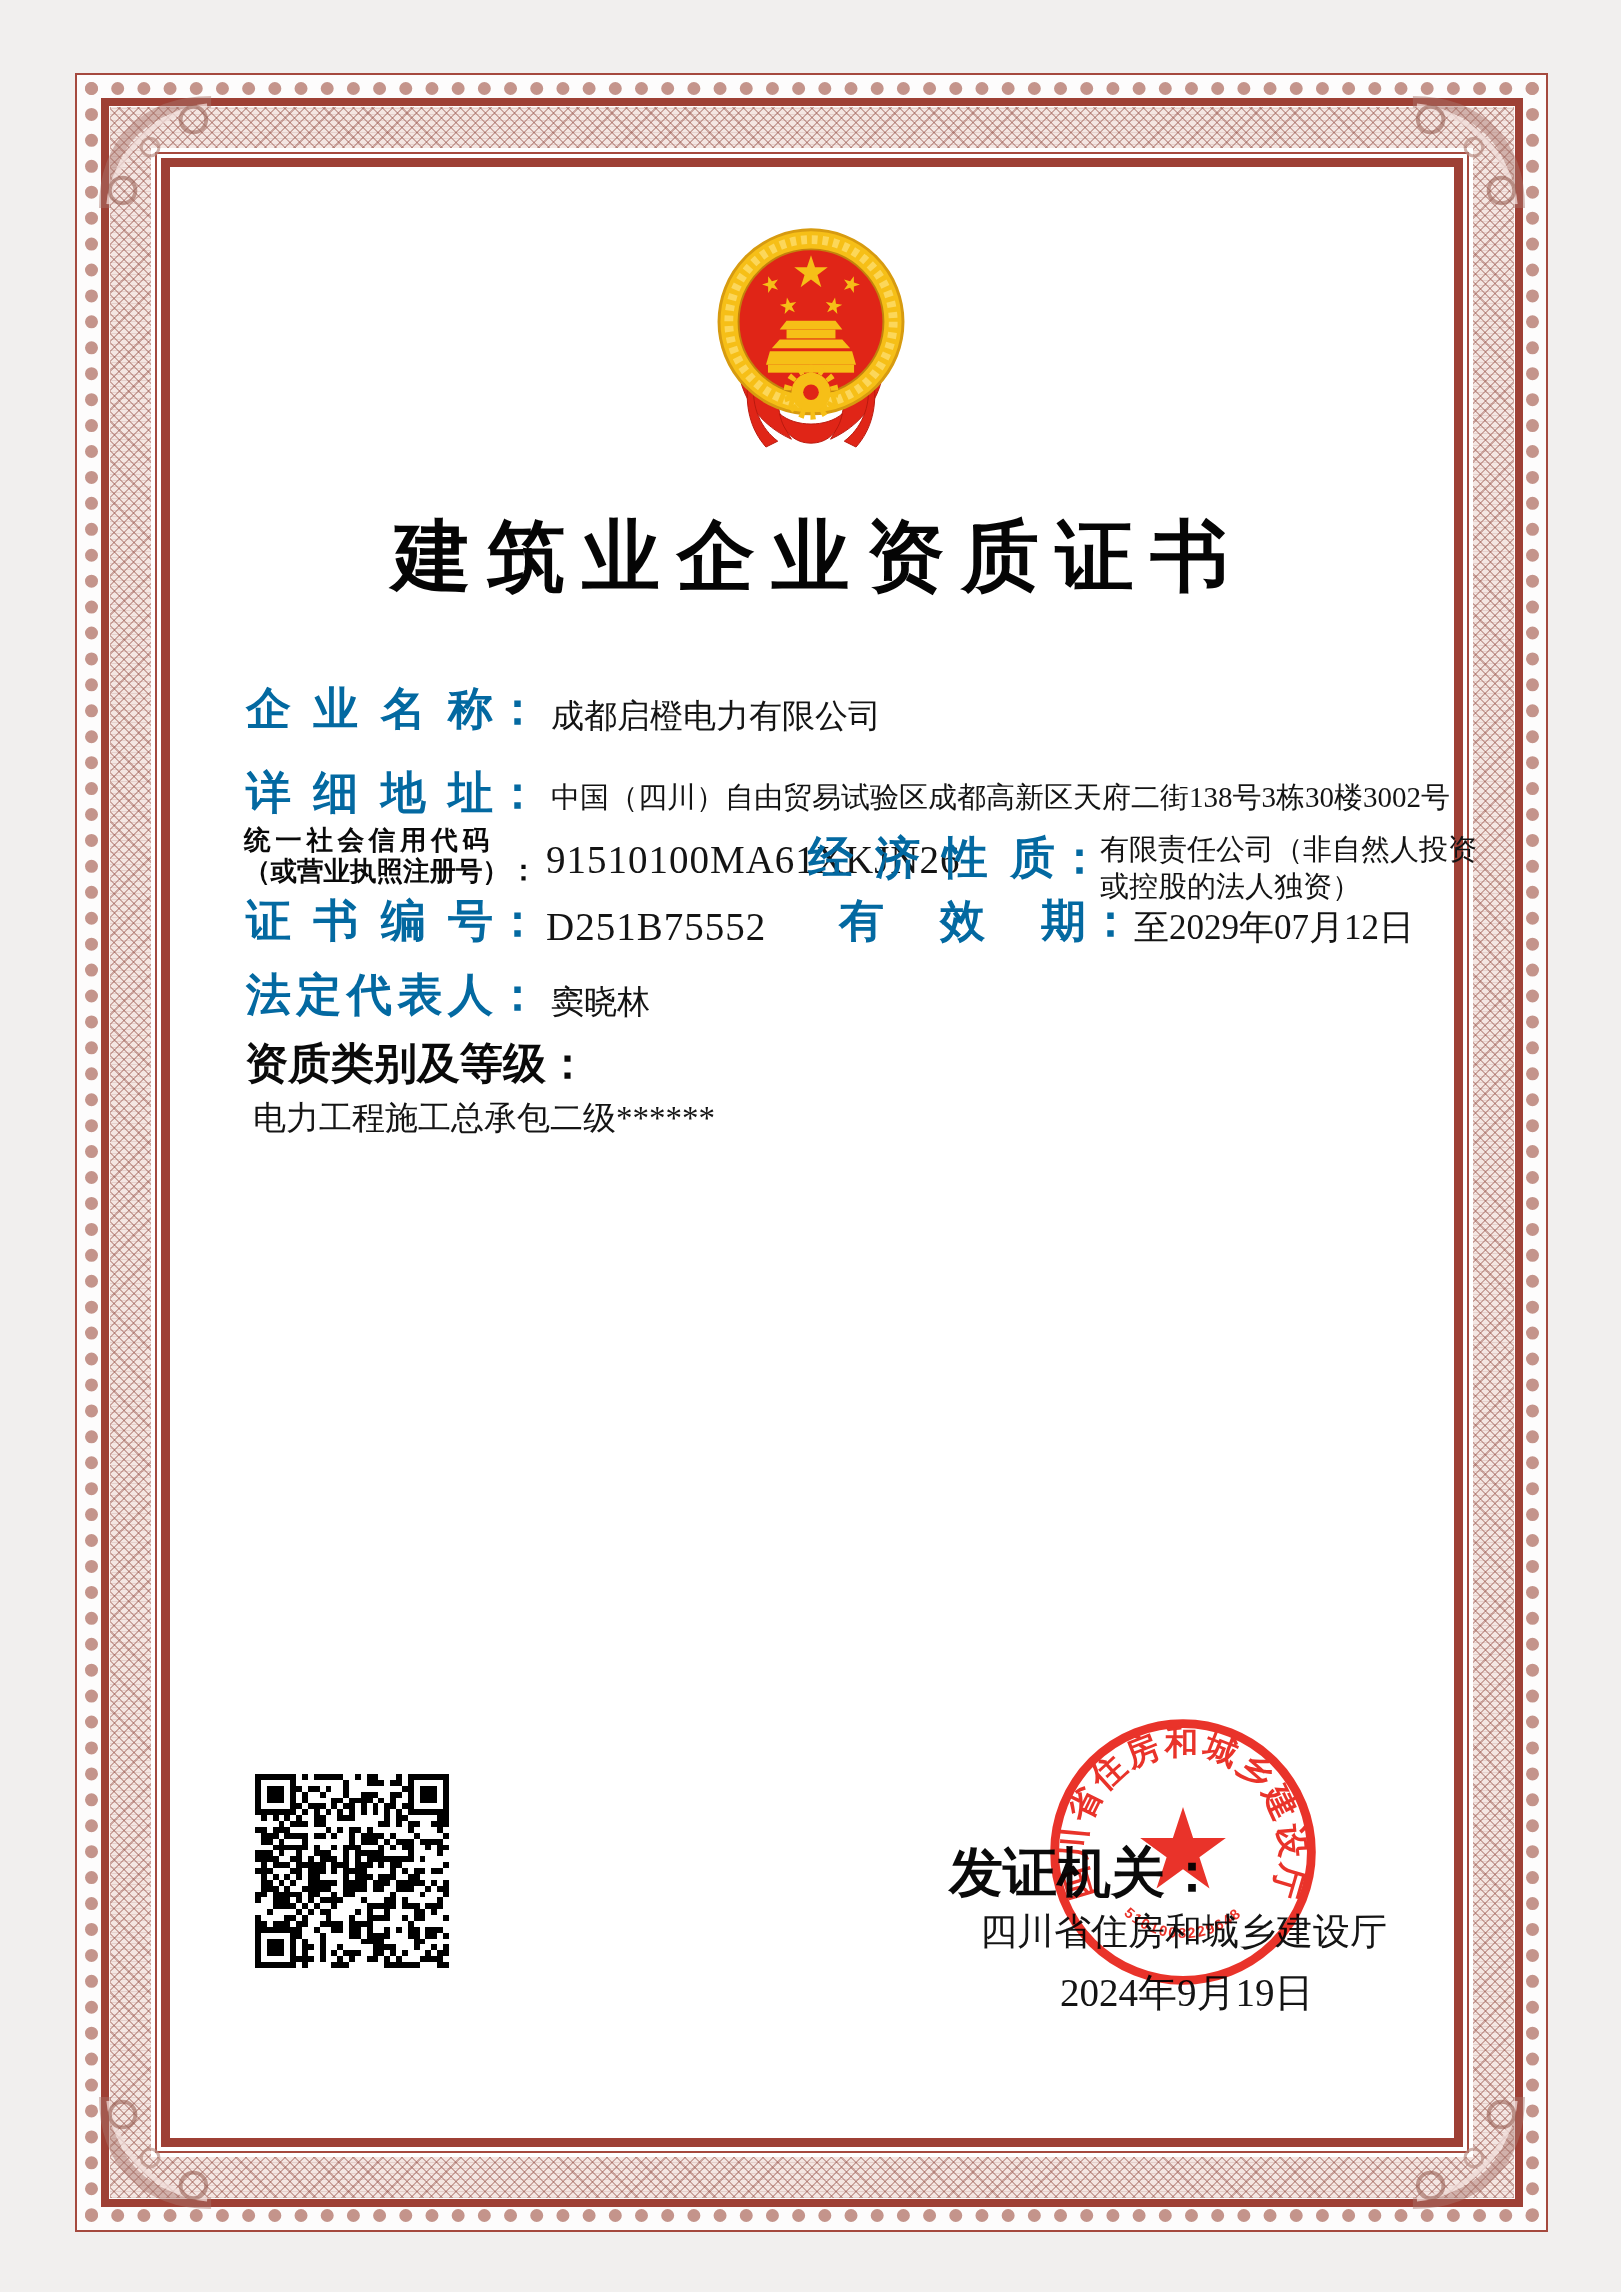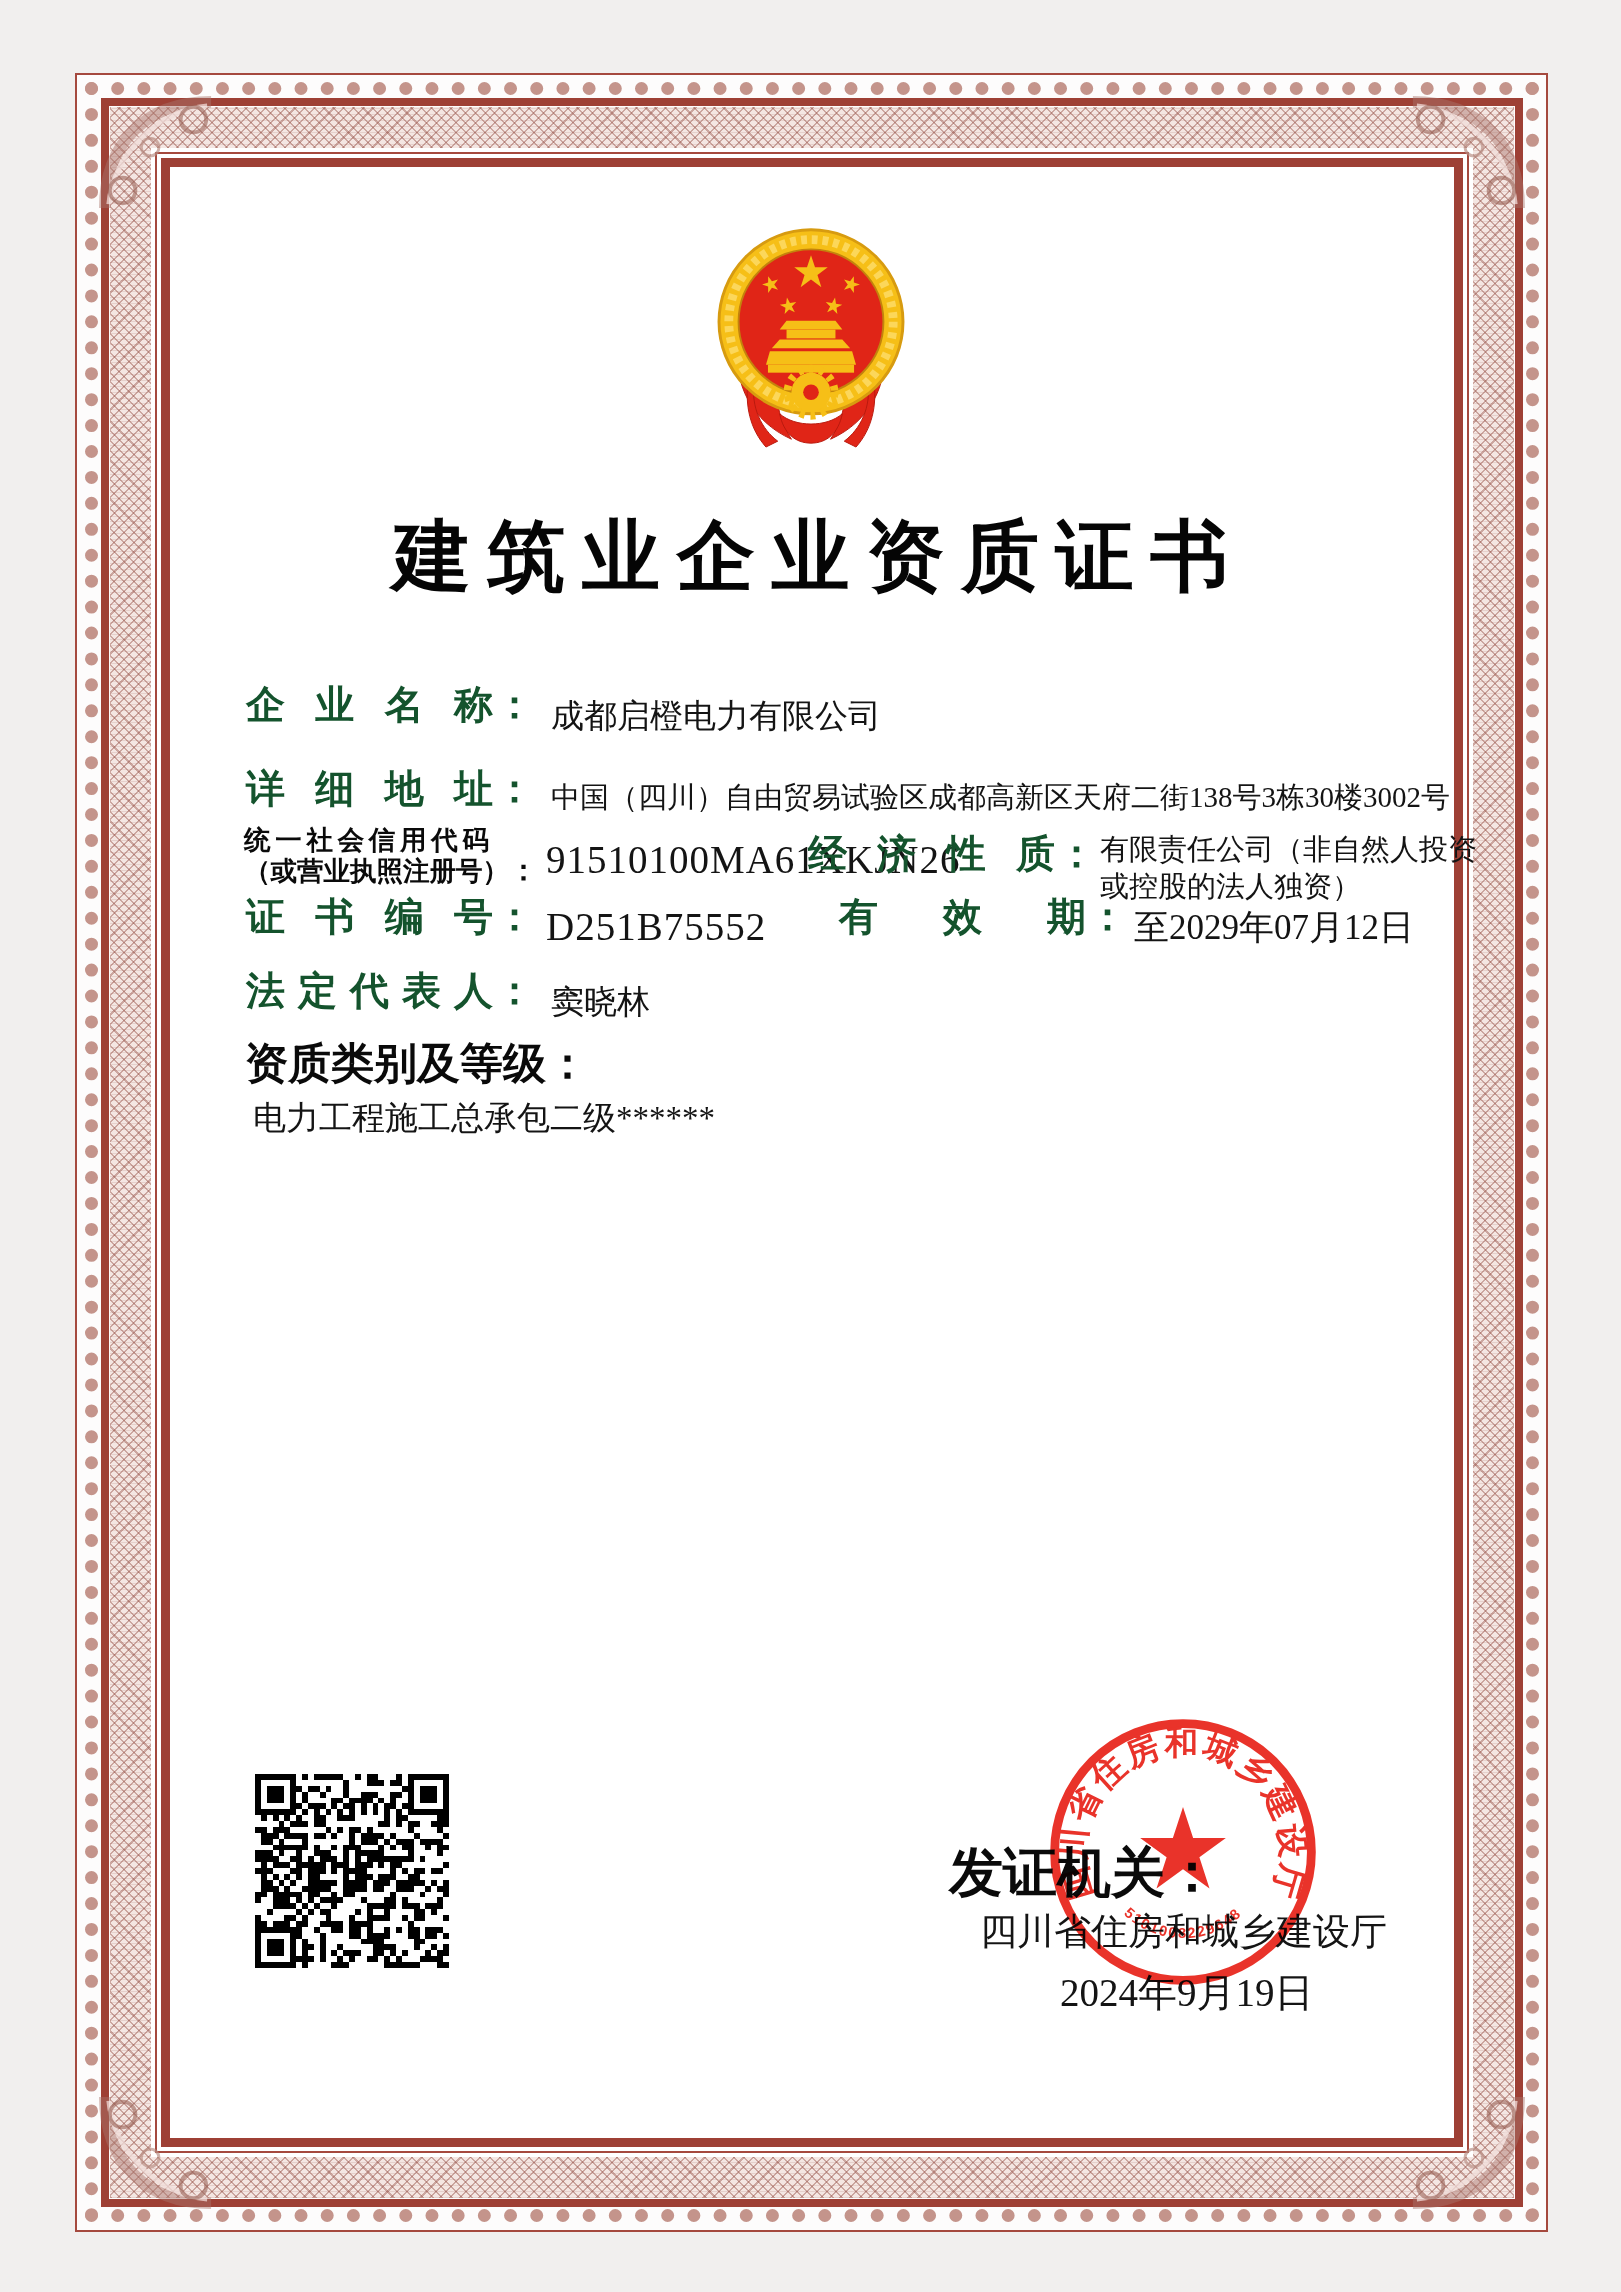--- a/index.html
+++ b/index.html
@@ -27,21 +27,21 @@
   .c-tl{top:96px;left:99px;}
   .c-tr{top:96px;right:96px;transform:scaleX(-1);}
   .c-bl{bottom:84px;left:99px;transform:scaleY(-1);}
   .c-br{bottom:84px;right:96px;transform:scale(-1,-1);}
   
   .title{
     position:absolute;left:0;right:0;top:492px;text-align:center;
     font-size:78px;font-weight:900;color:#050505;
     letter-spacing:16.7px;text-indent:16.7px;white-space:nowrap;margin-top:13px;
   }
-  .biglabel{position:absolute;display:flex;align-items:flex-start;color:#14532d;font-weight:900;font-size:39px;line-height:1.1;white-space:nowrap;}
+  .biglabel{position:absolute;display:flex;align-items:flex-start;color:#0369a1;font-weight:900;font-size:45px;line-height:1.1;white-space:nowrap;}
   .biglabel .chars{display:inline-block;width:247px;text-align:justify;text-align-last:justify;text-justify:inter-character;}
   .biglabel .colon{margin-left:2px;}
   .smalllabel{position:absolute;color:#0a0a0a;font-weight:900;font-size:26.5px;line-height:30px;white-space:nowrap;}
   .smalllabel .chars{display:inline-block;width:245px;text-align:justify;text-align-last:justify;text-justify:inter-character;}
   .smalllabel .colon{font-size:29px;}
   .val{position:absolute;font-family:"Liberation Serif", serif;color:#141414;white-space:nowrap;}
   .v34{font-size:33px;}
   .v30{font-size:29px;}
   .v40{font-size:39px;letter-spacing:1px;}
   .v36{font-size:35px;}

